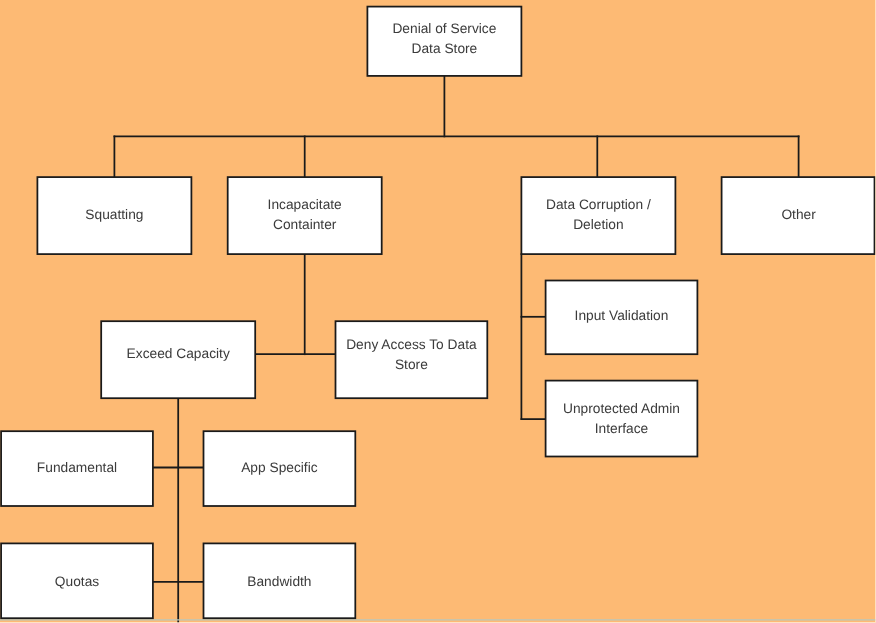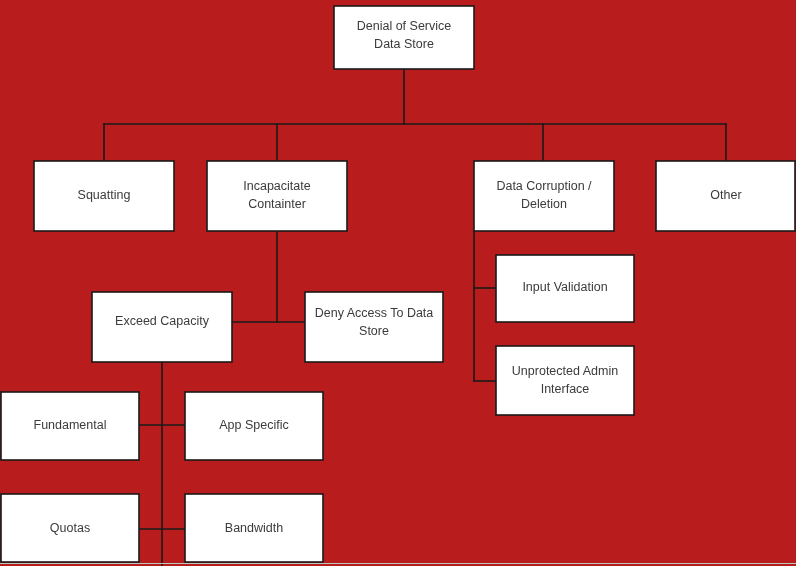--- a/index.html
+++ b/index.html
@@ -11,21 +11,21 @@
   body {
     width: 796px;
     height: 566px;
     overflow: hidden;
     font-family: "Liberation Sans", sans-serif;
   }
   #diagram-canvas {
     position: relative;
     width: 796px;
     height: 566px;
-    background: #b91c1c;
+    background: #fdba74;
   }
   svg.diagram-svg {
     position: absolute;
     top: 0;
     left: 0;
     width: 796px;
     height: 566px;
   }
   .node-box {
     fill: #ffffff;

